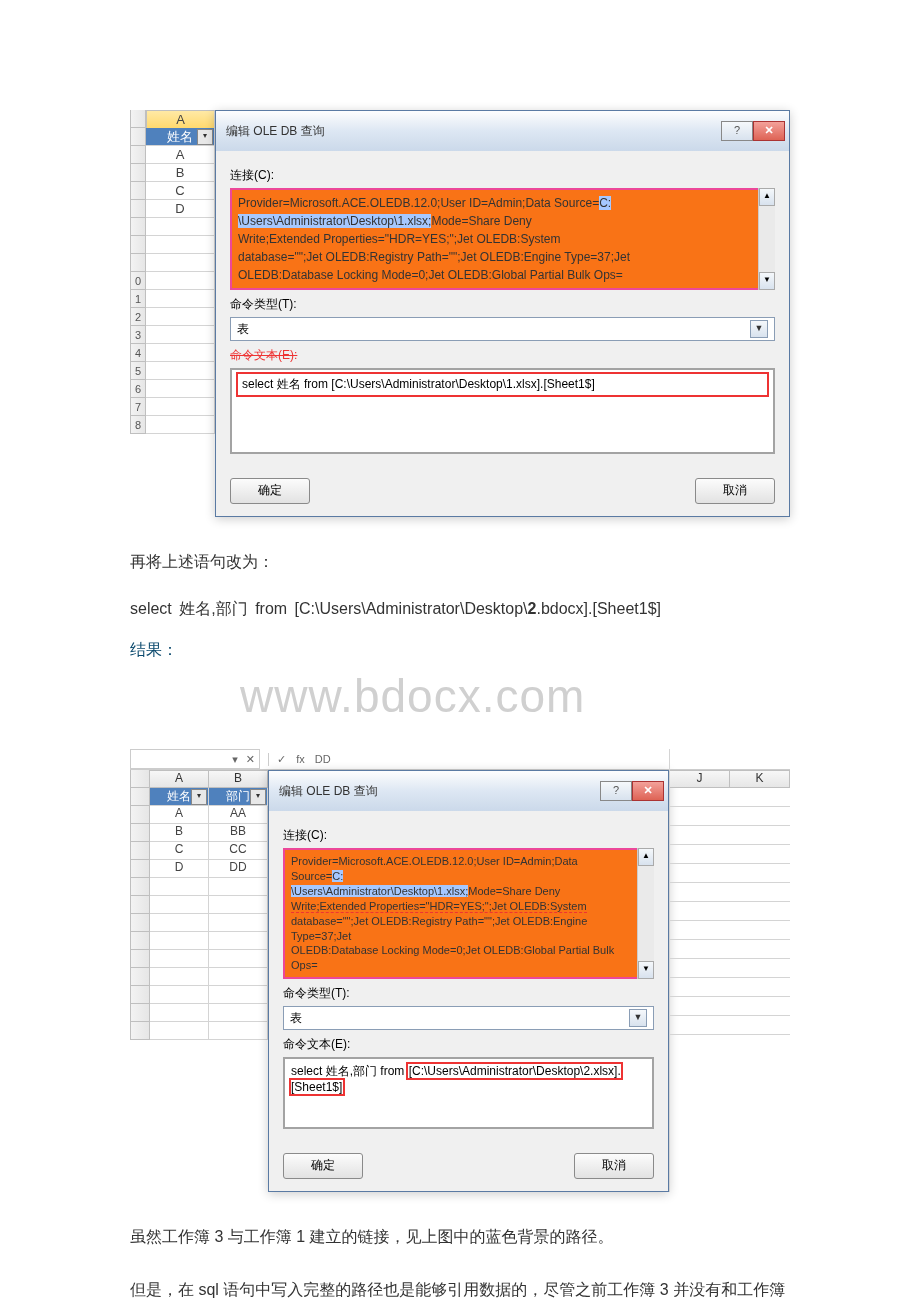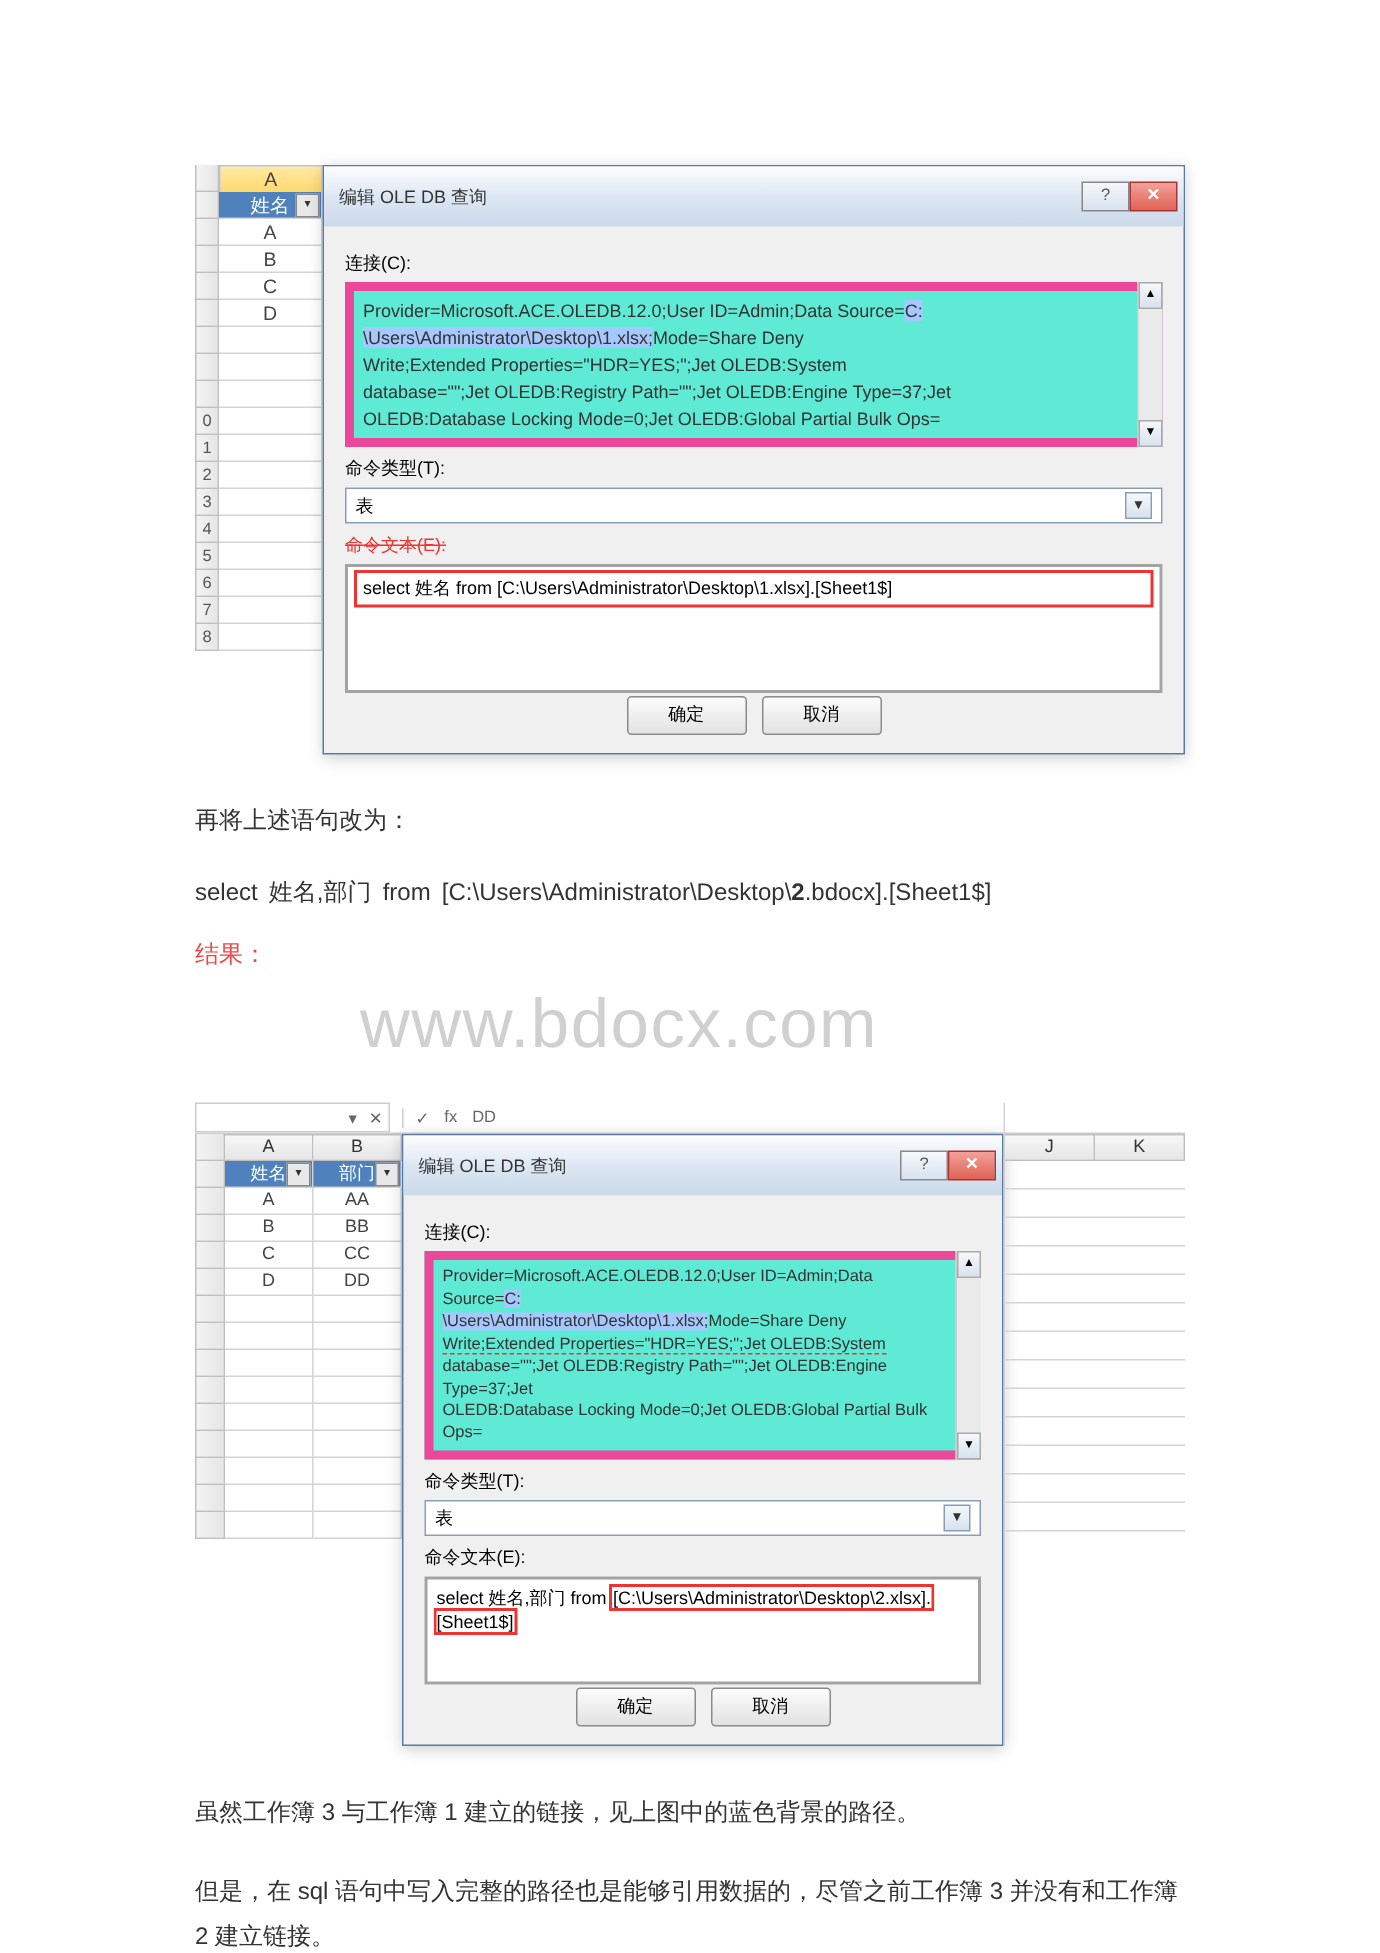--- a/index.html
+++ b/index.html
@@ -109,22 +109,22 @@
   }
   .dlg-tbtn.close {
     background: linear-gradient(#f3a19a,#de6355);
     border-color:#a33;
     color:#fff;
     font-weight:bold;
   }
   .dlg-body { padding: 10px 14px 12px 14px; }
   .dlg-label { font-size:12px; margin:6px 0 4px 0; }
   .dlg-textarea {
-    border: 6px solid #ec4899;
-    background: #5eead4;
+    border: 2px solid #ec4899;
+    background: #f97316;
     font-size: 12px;
     padding: 4px 6px;
     line-height: 1.5;
     position: relative;
     color: #333;
     min-height: 68px;
   }
   .dlg-textarea.small-h { min-height: 56px; }
   .hl-blue { background: #a6c8ff; }
   .dlg-combo {
@@ -160,22 +160,22 @@
   .sql-red-inline {
     outline: 2px solid #e33;
     padding: 0 1px;
   }
   .strike-red {
     color: #e33;
     text-decoration: line-through;
     font-size: 12px;
   }
   .dlg-buttons {
-    display:flex; justify-content:center; gap:10px;
-    margin-top:2px;
+    display:flex; justify-content:space-between; gap:10px;
+    margin-top:24px;
   }
   .btn {
     min-width: 78px;
     height: 24px;
     border: 1px solid #8a8a8a;
     background: linear-gradient(#fcfcfc,#e2e2e2);
     font-size:12px;
     line-height:22px;
     text-align:center;
     border-radius:3px;
@@ -212,21 +212,21 @@
     color: #d0d0d0;
     font-size: 46px;
     font-weight: 300;
     letter-spacing: 1px;
     margin: 8px 0 26px 110px;
     font-family: Arial, sans-serif;
   }
   .label-inline {
     display:inline-block;
     font-size:16px;
-    color:#ef4444;
+    color:#0c4a6e;
     margin-right: 24px;
   }
   
   .ss2 { display:flex; font-size:12px; background:#fff; }
   .ss2-left { width:138px; flex:0 0 138px; }
   .ss2-right { flex:1; }
   .ss2-top {
     display:flex;
     height:20px;
     align-items:center;

